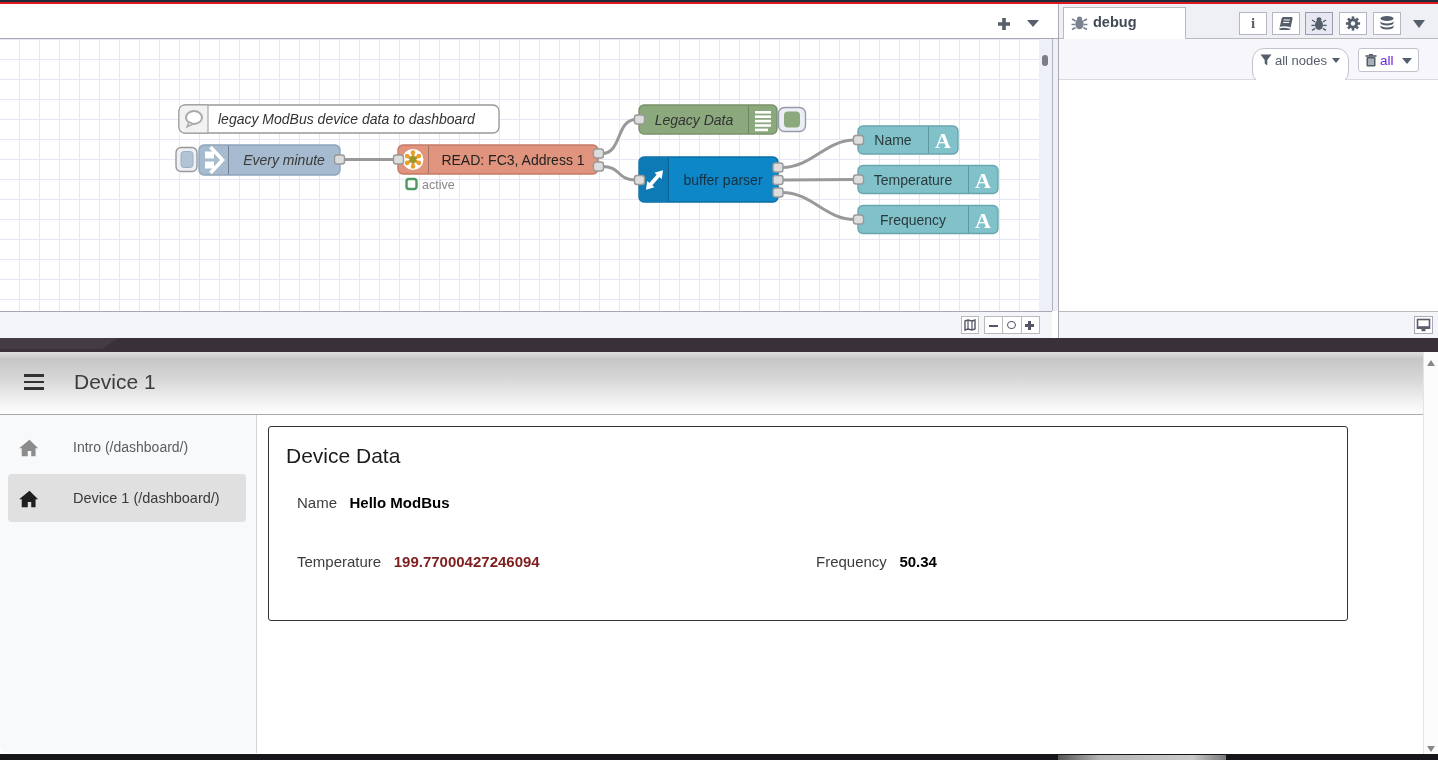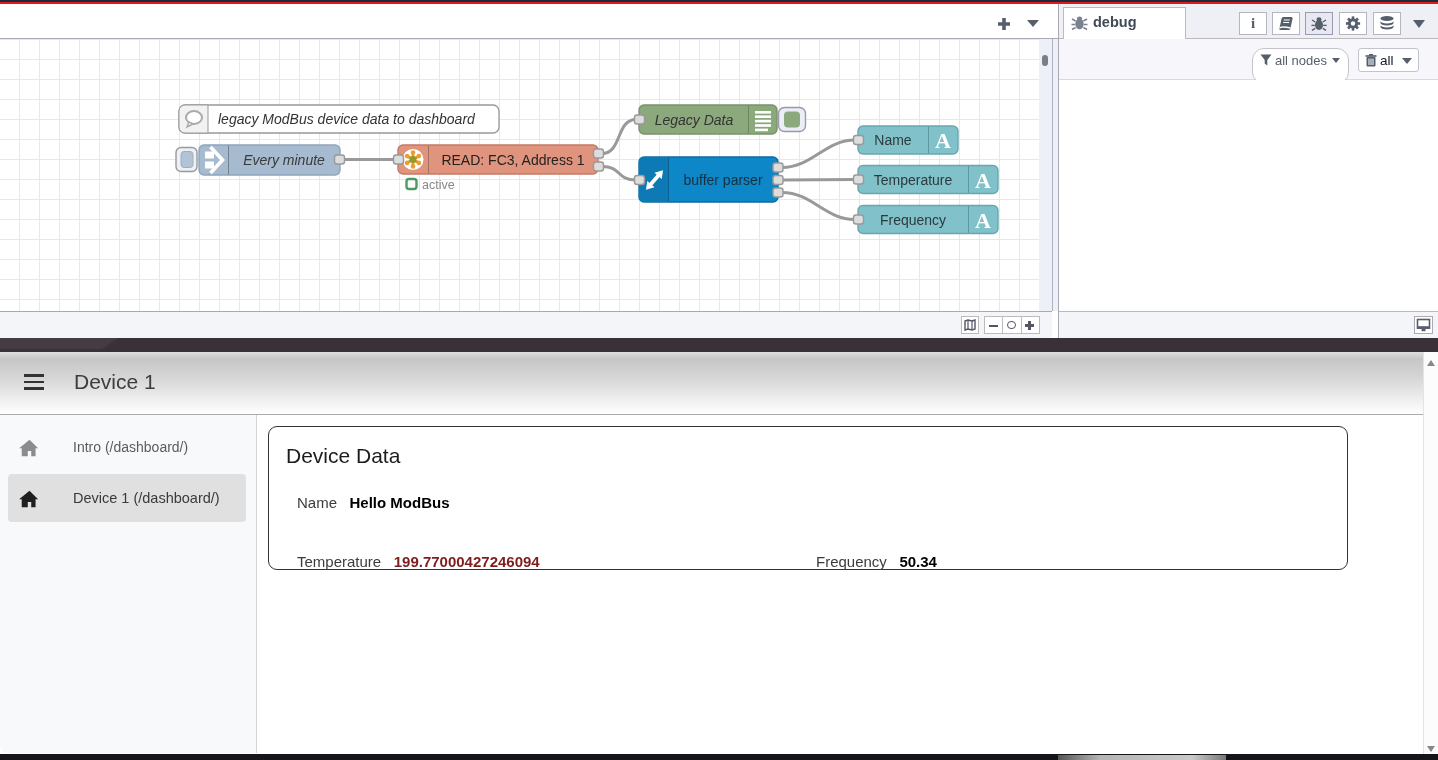--- a/index.html
+++ b/index.html
@@ -235,21 +235,21 @@
   <div class="abs" style="left:1413px;top:20px;width:0;height:0;border-left:6.5px solid transparent;border-right:6.5px solid transparent;border-top:8px solid #555e6b;"></div>
 
   <div class="abs" style="left:1059px;top:39px;width:379px;height:41px;background:#f7f7fb;border-bottom:1px solid #d9d9e3;box-sizing:border-box;"></div>
   <div class="abs" style="left:1252px;top:48px;width:97px;height:36px;background:#fff;border:1px solid #c3c3cd;border-radius:12px;box-sizing:border-box;color:#555e6b;font-size:13.5px;">
     <svg width="12" height="12" viewBox="0 0 12 12" style="position:absolute;left:7px;top:5px;">
         <path d="M0.5 0.5 h11 L7.3 6 v5.5 L4.7 9.5 V6 Z" fill="#555e6b"></path>
       </svg>
     <span style="position:absolute;left:22px;top:3.5px;font-size:13px;">all nodes</span>
     <div style="position:absolute;right:8px;top:9px;width:0;height:0;border-left:4.5px solid transparent;border-right:4.5px solid transparent;border-top:5.5px solid #555e6b;"></div>
   </div>
-  <div class="abs" style="left:1358px;top:48px;width:61px;height:24px;background:#fff;border:1px solid #c3c3cd;border-radius:3px;box-sizing:border-box;color:#0f172a;font-size:13.5px;">
+  <div class="abs" style="left:1358px;top:48px;width:61px;height:24px;background:#fff;border:1px solid #c3c3cd;border-radius:3px;box-sizing:border-box;color:#6d28d9;font-size:13.5px;">
     <svg width="12" height="13" viewBox="0 0 12 13" style="position:absolute;left:6px;top:4.5px;">
       <rect x="1.5" y="3" width="9" height="9.5" rx="1" fill="#555e6b"></rect>
       <rect x="0.5" y="1.2" width="11" height="1.6" fill="#555e6b"></rect>
       <rect x="4" y="0" width="4" height="1.6" fill="#555e6b"></rect>
       <g stroke="#fff" stroke-width="1">
           <line x1="4" y1="4.5" x2="4" y2="11"></line>
           <line x1="6" y1="4.5" x2="6" y2="11"></line>
           <line x1="8" y1="4.5" x2="8" y2="11"></line>
         </g>
     </svg>
@@ -289,21 +289,21 @@
       <path d="M10 21 v-6 h4 v6 h5 v-9 h3 L12 2 0 12 h3 v9 z" fill="#8c8c8c"></path>
     </svg>
   <div class="abs" style="left:73px;top:87px;font-size:14px;color:#5c5c5c;">Intro (/dashboard/)</div>
 
   <div class="abs" style="left:8px;top:122px;width:238px;height:48px;background:#e0e0e0;border-radius:4px;"></div>
   <svg class="abs" style="left:19px;top:137px;" width="21" height="19" viewBox="0 0 24 22">
       <path d="M10 21 v-6 h4 v6 h5 v-9 h3 L12 2 0 12 h3 v9 z" fill="#1f1f1f"></path>
     </svg>
   <div class="abs" style="left:73px;top:138px;font-size:14.5px;color:#3a3a3a;">Device 1 (/dashboard/)</div>
 
-  <div class="abs" style="left:268px;top:74px;width:1080px;height:144px;background:#fff;border:1.4px solid #333;border-radius:9px;box-sizing:border-box;">
+  <div class="abs" style="left:268px;top:74px;width:1080px;height:195px;background:#fff;border:1.4px solid #333;border-radius:3px;box-sizing:border-box;">
     <div style="position:absolute;left:17px;top:17px;font-size:21px;color:#1c1c1c;">Device Data</div>
     <div style="position:absolute;left:28px;top:67px;font-size:15px;color:#3c3c3c;">Name&nbsp;&nbsp;&nbsp;<b style="color:#000;">Hello ModBus</b></div>
     <div style="position:absolute;left:28px;top:126px;font-size:15px;color:#3c3c3c;">Temperature&nbsp;&nbsp;&nbsp;<b style="color:#7f1d1d;">199.77000427246094</b></div>
     <div style="position:absolute;left:547px;top:126px;font-size:15px;color:#3c3c3c;">Frequency&nbsp;&nbsp;&nbsp;<b style="color:#000;">50.34</b></div>
   </div>
 
   <div class="abs" style="left:1423px;top:0;width:15px;height:402px;background:#fcfcfc;border-left:1px solid #e4e4e4;box-sizing:border-box;"></div>
   <div class="abs" style="left:1427px;top:8px;width:0;height:0;border-left:4.5px solid transparent;border-right:4.5px solid transparent;border-bottom:6px solid #888;"></div>
   <div class="abs" style="left:1427px;top:394px;width:0;height:0;border-left:4.5px solid transparent;border-right:4.5px solid transparent;border-top:6px solid #888;"></div>
 </div>

